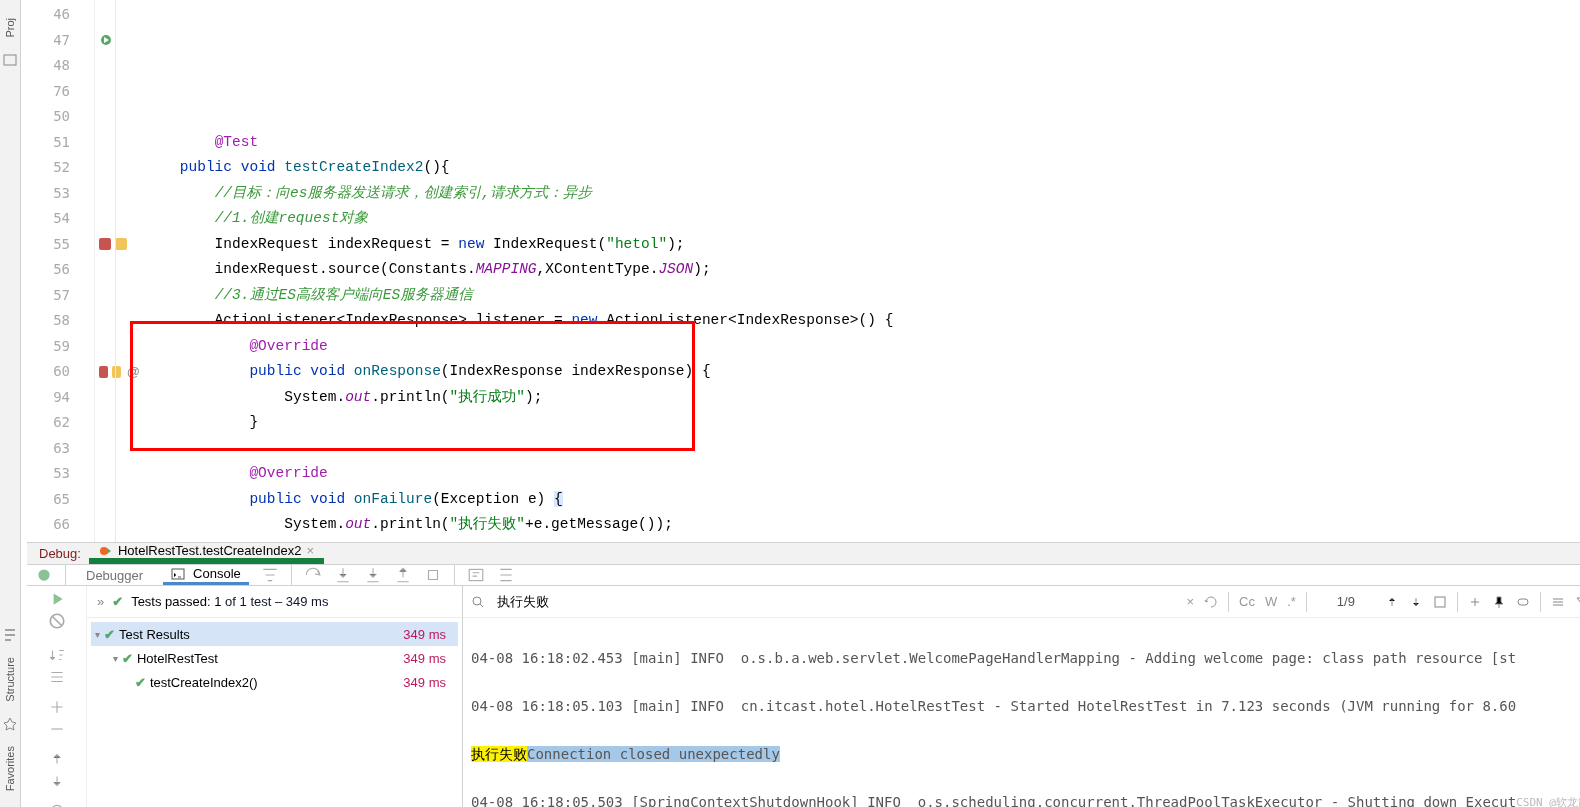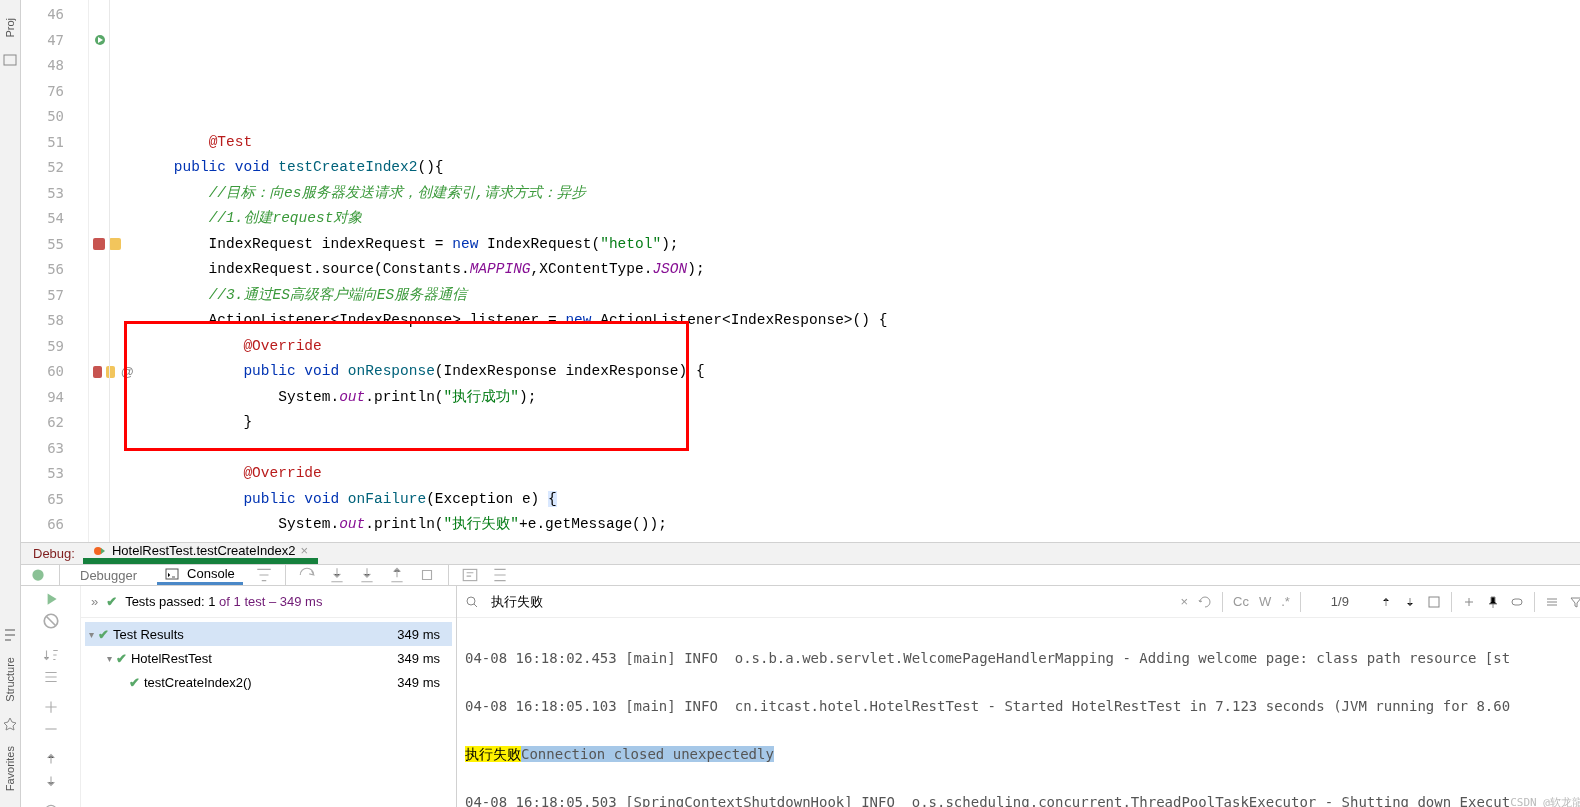--- a/index.html
+++ b/index.html
@@ -1,31 +1,31 @@
 <!DOCTYPE html>
 <html><head>
   <meta charset="utf-8">
   <style>
     * { margin: 0; padding: 0; box-sizing: border-box; }
     body { font-family: 'Segoe UI', Arial, sans-serif; font-size: 13px; background: #fff; overflow: hidden; }
-    .main-container { display: flex; width: 1436px; height: 807px; }
+    .main-container { display: flex; width: 1436px; height: 807px; gap: 6px; }
     .left-sidebar { width: 28px; background: #f2f2f2; border-right: 1px solid #d1d1d1; display: flex; flex-direction: column; align-items: center; padding-top: 10px; }
     .side-tab { writing-mode: vertical-lr; transform: rotate(180deg); padding: 8px 4px; cursor: pointer; color: #555; font-size: 11px; }
     .side-tab.bottom { margin-top: auto; margin-bottom: 8px; }
     .side-icon { width: 16px; height: 16px; margin: 6px 0; }
     .content-area { flex: 1; display: flex; flex-direction: column; }
     .editor-area { flex: 1; display: flex; background: #fff; position: relative; overflow: hidden; }
     .gutter { width: 68px; background: #fff; border-right: 1px solid #eee; text-align: right; padding-right: 24px; padding-top: 2px; font-family: 'Consolas', monospace; font-size: 14px; color: #aaa; line-height: 25.5px; user-select: none; }
     .gutter-line { height: 25.5px; position: relative; }
     .gutter-icons { position: absolute; left: 68px; top: 2px; width: 45px; }
     .gutter-icon-row { height: 25.5px; display: flex; align-items: center; gap: 2px; padding-left: 4px; }
     .code-area { flex: 1; font-family: 'Consolas', 'Courier New', monospace; font-size: 14.5px; line-height: 25.5px; padding-left: 50px; padding-top: 2px; white-space: pre; position: relative; }
     .code-line { height: 25.5px; }
     .kw { color: #0033b3; }
-    .anno { color: #b91c1c; }
+    .anno { color: #a21caf; }
     .comment-cn { color: #3a993a; font-style: italic; }
     .str { color: #067d17; }
     .field-static { color: #871094; font-style: italic; }
     .method-decl { color: #00627a; }
     .hl-brace { background: #d9e8ff; }
     .hl-line { position: absolute; left: 0; right: 0; height: 25.5px; background: #fcfaed; z-index: -1; }
     .red-box { position: absolute; border: 3px solid #ff0000; pointer-events: none; }
     .vertical-guide { position: absolute; top: 0; bottom: 0; width: 1px; background: #e8e8e8; }
     .debug-panel { height: 265px; border-top: 1px solid #d1d1d1; background: #fff; display: flex; flex-direction: column; }
     .debug-tabs { height: 26px; background: #f2f2f2; border-bottom: 1px solid #d1d1d1; display: flex; align-items: center; padding-left: 4px; }
@@ -35,21 +35,21 @@
     .tool-group { display: flex; gap: 8px; align-items: center; }
     .tool-sep { width: 1px; height: 20px; background: #d1d1d1; }
     .tool-btn { width: 18px; height: 18px; display: flex; align-items: center; justify-content: center; cursor: pointer; opacity: 0.7; }
     .debug-body { flex: 1; display: flex; }
     .debug-left { width: 60px; background: #fff; display: flex; flex-direction: column; align-items: center; gap: 4px; padding-top: 4px; border-right: 1px solid #eee; }
     .debug-mid-left { width: 375px; display: flex; flex-direction: column; }
     .status-bar { height: 32px; display: flex; align-items: center; padding: 0 10px; gap: 8px; border-bottom: 1px solid #eee; }
     .test-tree { flex: 1; padding: 4px; }
     .tree-row { display: flex; align-items: center; height: 24px; padding: 0 4px; gap: 4px; }
     .tree-row.selected { background: #d5e4f6; }
-    .tree-time { margin-left: auto; color: #000000; padding-right: 8px; }
+    .tree-time { margin-left: auto; color: #be185d; padding-right: 8px; }
     .console-area { flex: 1; display: flex; flex-direction: column; border-left: 1px solid #d1d1d1; }
     .console-search { height: 32px; display: flex; align-items: center; padding: 0 8px; border-bottom: 1px solid #eee; gap: 8px; }
     .search-input { flex: 1; border: none; outline: none; font-size: 13px; padding: 4px; }
     .console-output { flex: 1; font-family: 'Consolas', monospace; font-size: 14px; line-height: 24px; padding: 4px 8px; white-space: pre; color: #555; overflow: hidden; }
     .hl-yellow { background: #fff200; color: #000; }
     .hl-select { background: #a6c8e8; }
     .check-green { color: #59a869; font-weight: bold; }
     .arrow { font-size: 10px; color: #888; }
     .search-ctrls { display: flex; align-items: center; gap: 10px; color: #999; }
   </style>
@@ -230,21 +230,21 @@
               <circle cx="8" cy="8" r="5" fill="none" stroke="#888"></circle>
               <path d="M8 5v3l2 2" stroke="#888"></path>
             </svg>
 
         </div>
 
         <div class="debug-mid-left">
           <div class="status-bar">
             <span style="color:#888">»</span>
             <span class="check-green">✔</span>
-            <span><span style="color:#000">Tests passed: 1</span><span style="color:#701a75"> of 1 test – 349 ms</span></span>
+            <span><span style="color:#000">Tests passed: 1</span><span style="color:#0f172a"> of 1 test – 349 ms</span></span>
           </div>
           <div class="test-tree">
             <div class="tree-row selected">
               <span class="arrow">▾</span>
               <span class="check-green">✔</span>
               <span>Test Results</span>
               <span class="tree-time">349 ms</span>
             </div>
             <div class="tree-row" style="padding-left:22px">
               <span class="arrow">▾</span>

